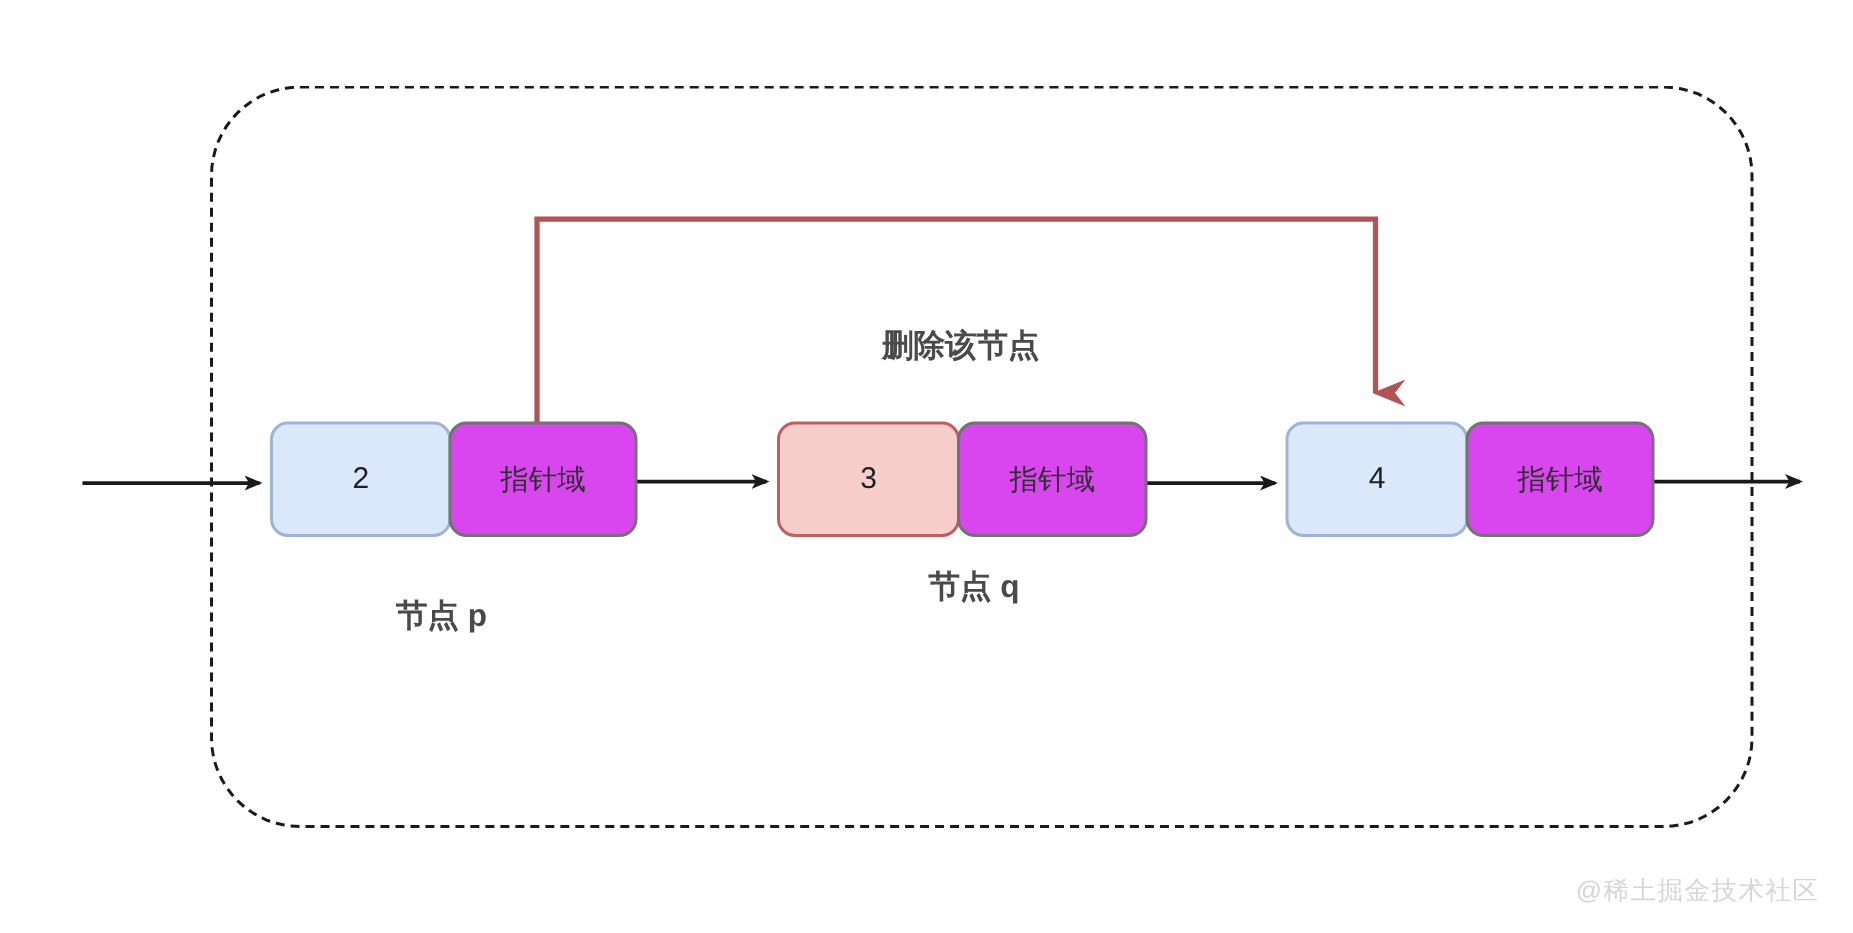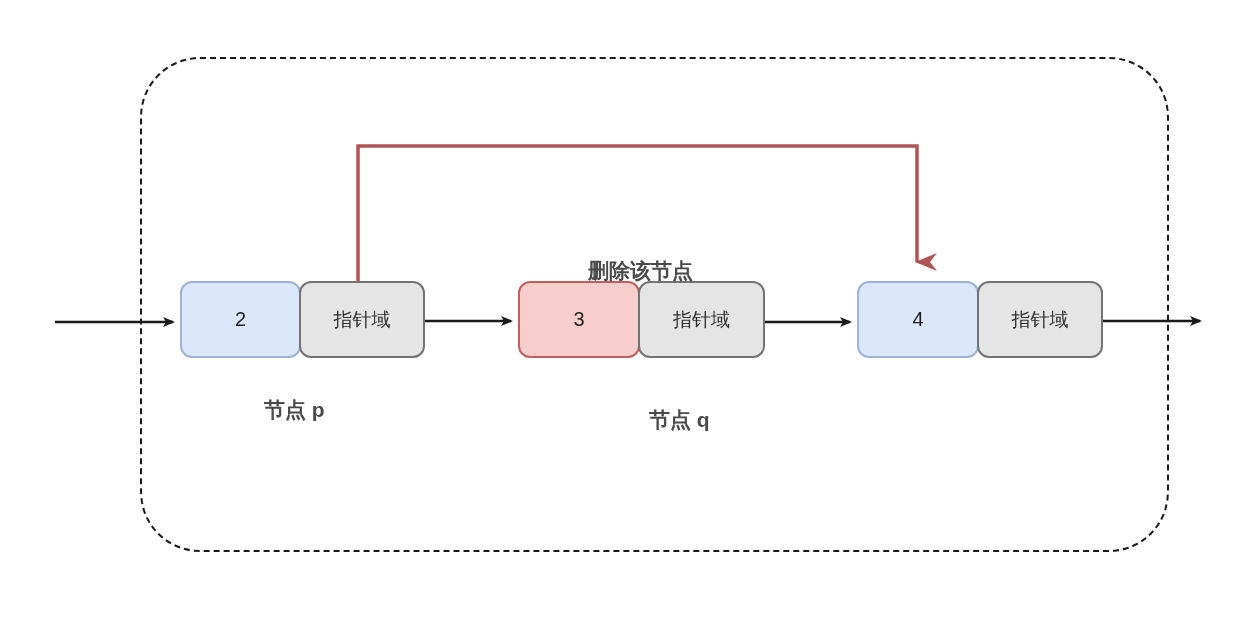--- a/index.html
+++ b/index.html
@@ -26,40 +26,40 @@
     border-radius: 12px;
     display: flex;
     align-items: center;
     justify-content: center;
     font-size: 20px;
     color: #1f1f1f;
     z-index: 2;
   }
   .data-blue  { background: #dbe8fb; border: 2px solid #9fb3d8; }
   .data-red   { background: #f8cecc; border: 2px solid #c0605e; }
-  .pointer-box { background: #e5e5e5; border: 2px solid #737373; font-size: 19px; color: #2e2e2e; }
+  .pointer-box { background: #d946ef; border: 2px solid #737373; font-size: 19px; color: #2e2e2e; }
 
   .pos-data-p    { left: 180px; width: 121px; }
   .pos-ptr-p     { left: 299px; width: 126px; }
   .pos-data-q    { left: 518px; width: 122px; }
   .pos-ptr-q     { left: 638px; width: 127px; }
   .pos-data-next { left: 857px; width: 122px; }
   .pos-ptr-next  { left: 977px; width: 126px; }
 
   .diagram-label {
     position: absolute;
     font-weight: bold;
     font-size: 21px;
     color: #4a4a4a;
     white-space: nowrap;
     z-index: 3;
   }
-  .label-delete { left: 588px; top: 216px; margin-top: 41px; }
+  .label-delete { left: 588px; top: 216px; }
   .label-node-p { left: 264px; top: 396px; }
-  .label-node-q { left: 649px; top: 377px; margin-top: 29px; }
+  .label-node-q { left: 619px; top: 377px; }
 
   .watermark {
     position: absolute;
     right: 22px; top: 582px;
     font-size: 17px;
     color: #d6d6d6;
     letter-spacing: 1px;
     z-index: 3;
   }
   svg.wires { position: absolute; left: 0; top: 0; z-index: 1; }
@@ -98,13 +98,14 @@
   <div class="node-box data-red pos-data-q">3</div>
   <div class="node-box pointer-box pos-ptr-q">指针域</div>
 
   <div class="node-box data-blue pos-data-next">4</div>
   <div class="node-box pointer-box pos-ptr-next">指针域</div>
 
   <div class="diagram-label label-delete">删除该节点</div>
   <div class="diagram-label label-node-p">节点 p</div>
   <div class="diagram-label label-node-q">节点 q</div>
 
+  <div class="watermark">@稀土掘金技术社区</div>
 </div>
 
 </body></html>

